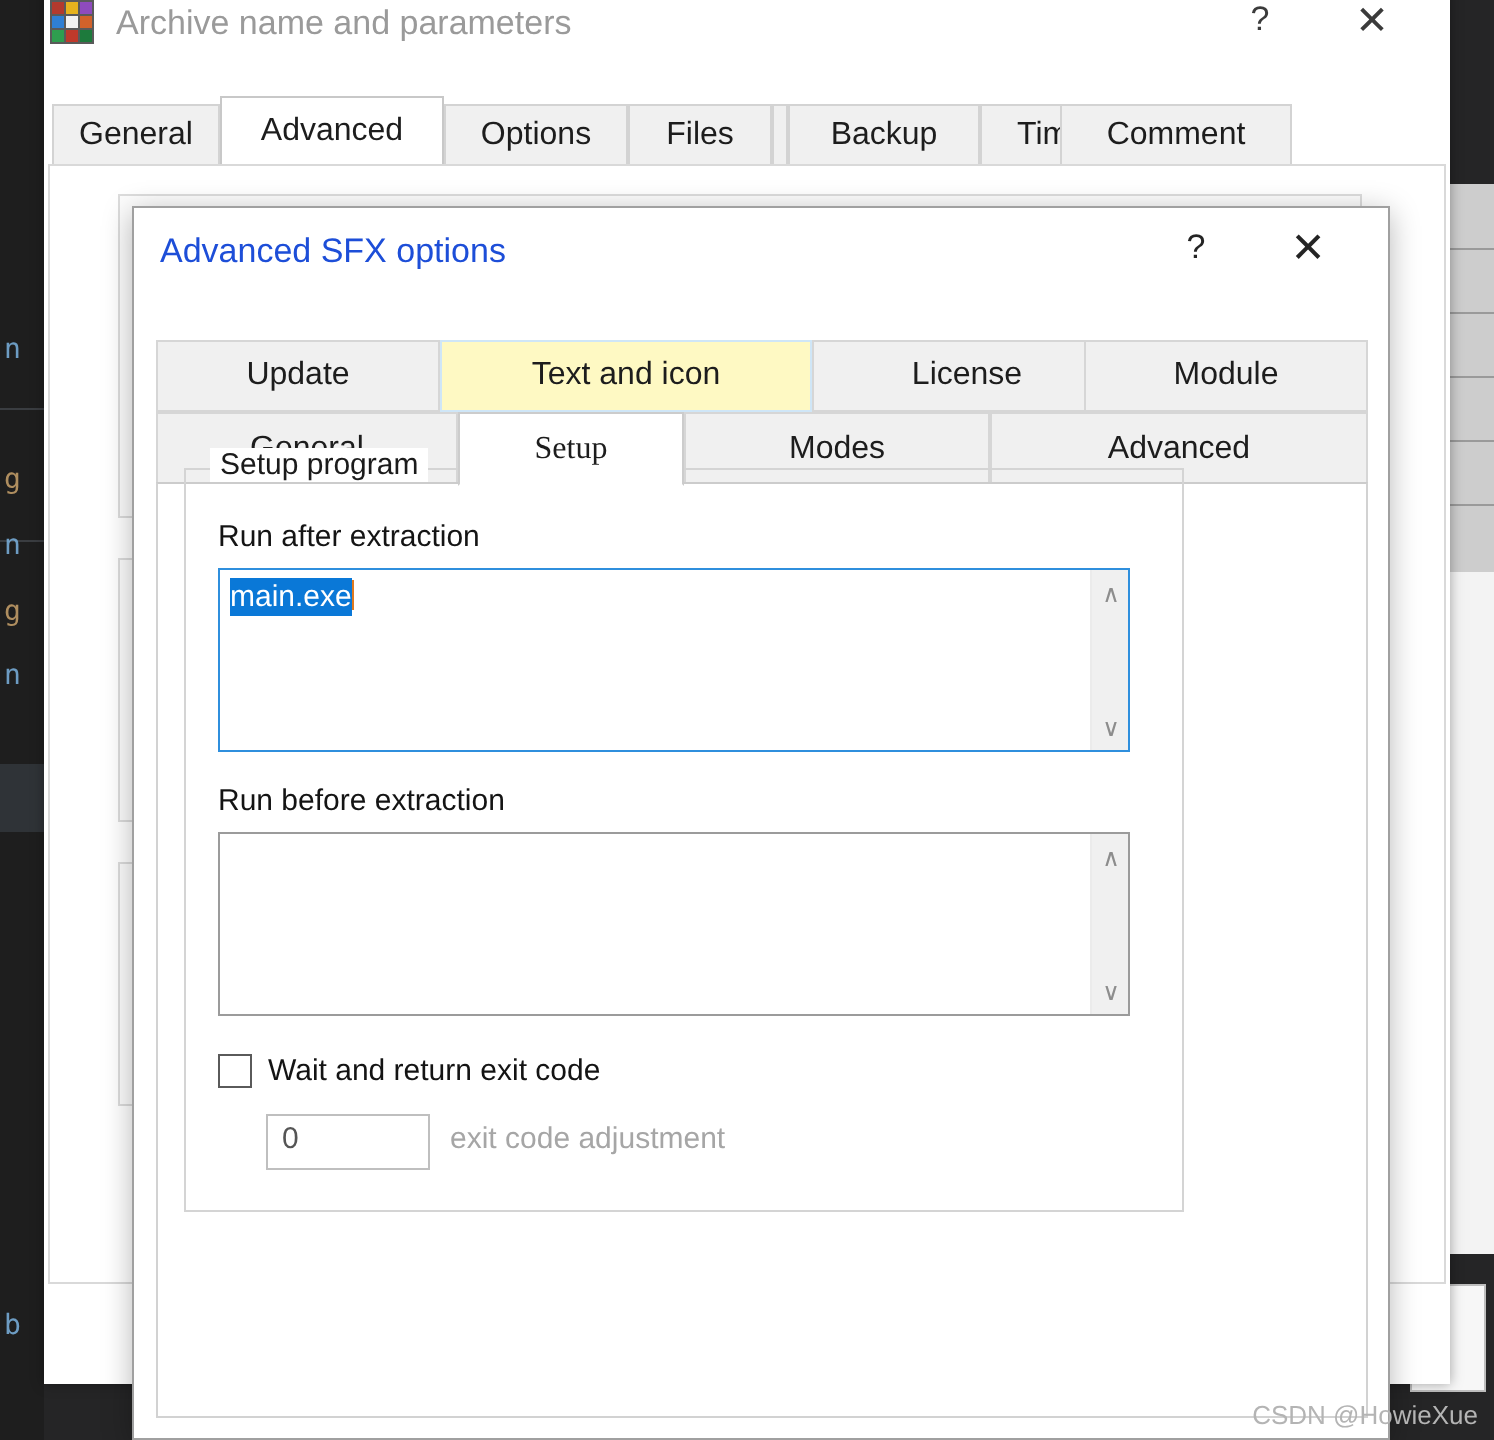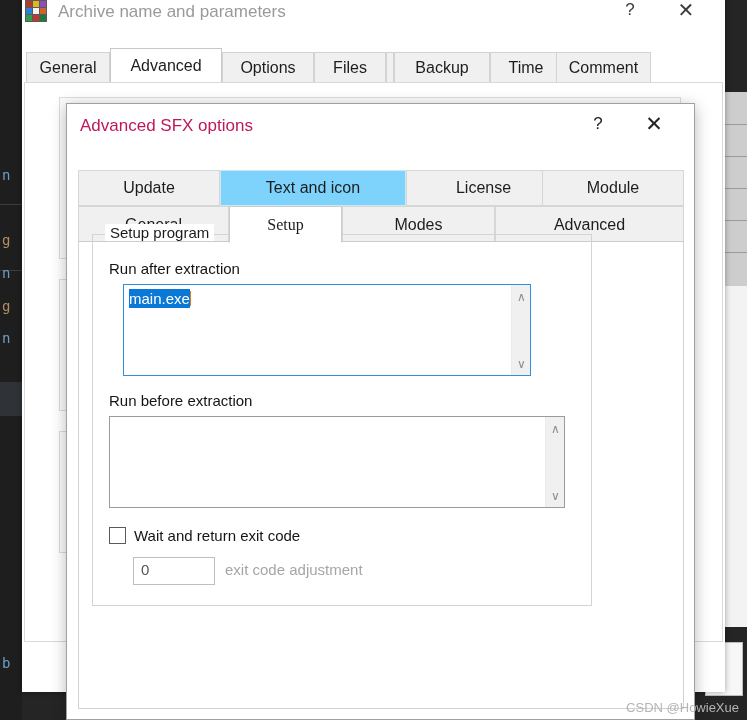--- a/index.html
+++ b/index.html
@@ -187,21 +187,21 @@
   .sfx-titlebar {
     position: absolute;
     left: 0; top: 0;
     width: 627px; height: 44px;
     background: #ffffff;
   }
   .sfx-title {
     position: absolute;
     left: 13px; top: 10px;
     font-size: 17px;
-    color: #be185d;
+    color: #1d4ed8;
     line-height: 24px;
     white-space: nowrap;
   }
   .sfx-tb-btn {
     position: absolute;
     top: 4px;
     width: 44px; height: 32px;
     color: #242424;
     font-size: 17px;
     display: flex;
@@ -224,21 +224,21 @@
     background: #f0f0f0;
     border: 1px solid #d6d6d6;
     font-size: 16px;
     color: #1d1d1d;
     display: flex;
     align-items: center;
     justify-content: center;
     cursor: default;
   }
   .stab.hover {
-    background: #7dd3fc;
+    background: #fef9c3;
     border-color: #cfe6f7;
   }
   .stab.active {
     background: #ffffff;
     border-color: #cccccc;
     border-bottom-color: #ffffff;
     z-index: 4;
     font-family: Liberation Serif, serif;
   }
   .sfx-tabpage {
@@ -411,21 +411,21 @@
     </div>
 
     <div class="main-tabs">
       <div class="mtab" style="left:4px;   width:84px">General</div>
       <div class="mtab active" style="left:88px;  width:112px">Advanced</div>
       <div class="mtab" style="left:200px; width:92px">Options</div>
       <div class="mtab" style="left:292px; width:72px">Files</div>
       <div class="mtab" style="left:364px; width:8px"></div>
       <div class="mtab" style="left:372px; width:96px">Backup</div>
       <div class="mtab" style="left:468px; width:72px">Time</div>
-      <div class="mtab" style="left:534px; width:95px">Comment</div>
+      <div class="mtab" style="left:508px; width:116px">Comment</div>
     </div>
 
     <div class="main-tabpage">
       <div class="ghost-box" style="left:34px; top:14px;  width:620px; height:160px"></div>
       <div class="ghost-box" style="left:34px; top:196px; width:620px; height:130px"></div>
       <div class="ghost-box" style="left:34px; top:348px; width:620px; height:120px"></div>
     </div>
   </div>
 
   <div class="sfx-dialog">
@@ -449,21 +449,21 @@
       <div class="stab" style="left:417px; top:36px; width:189px; height:37px">Advanced</div>
     </div>
 
     <div class="sfx-tabpage"></div>
 
     <div class="groupbox">
       <div class="group-legend">Setup program</div>
 
       <div class="field-label" style="left:16px; top:25px">Run after extraction</div>
 
-      <div class="ta-wrap focused" style="left:30px; top:49px; width:408px; height:92px">
+      <div class="ta-wrap focused" style="left:16px; top:49px; width:456px; height:92px">
         <div class="ta-text"><span class="sel">main.exe</span><span class="ta-caret"></span></div>
         <div class="ta-scroll">
           <div class="ta-arrow up">∧</div>
           <div class="ta-arrow down">∨</div>
         </div>
       </div>
 
       <div class="field-label" style="left:16px; top:157px">Run before extraction</div>
 
       <div class="ta-wrap" style="left:16px; top:181px; width:456px; height:92px">

